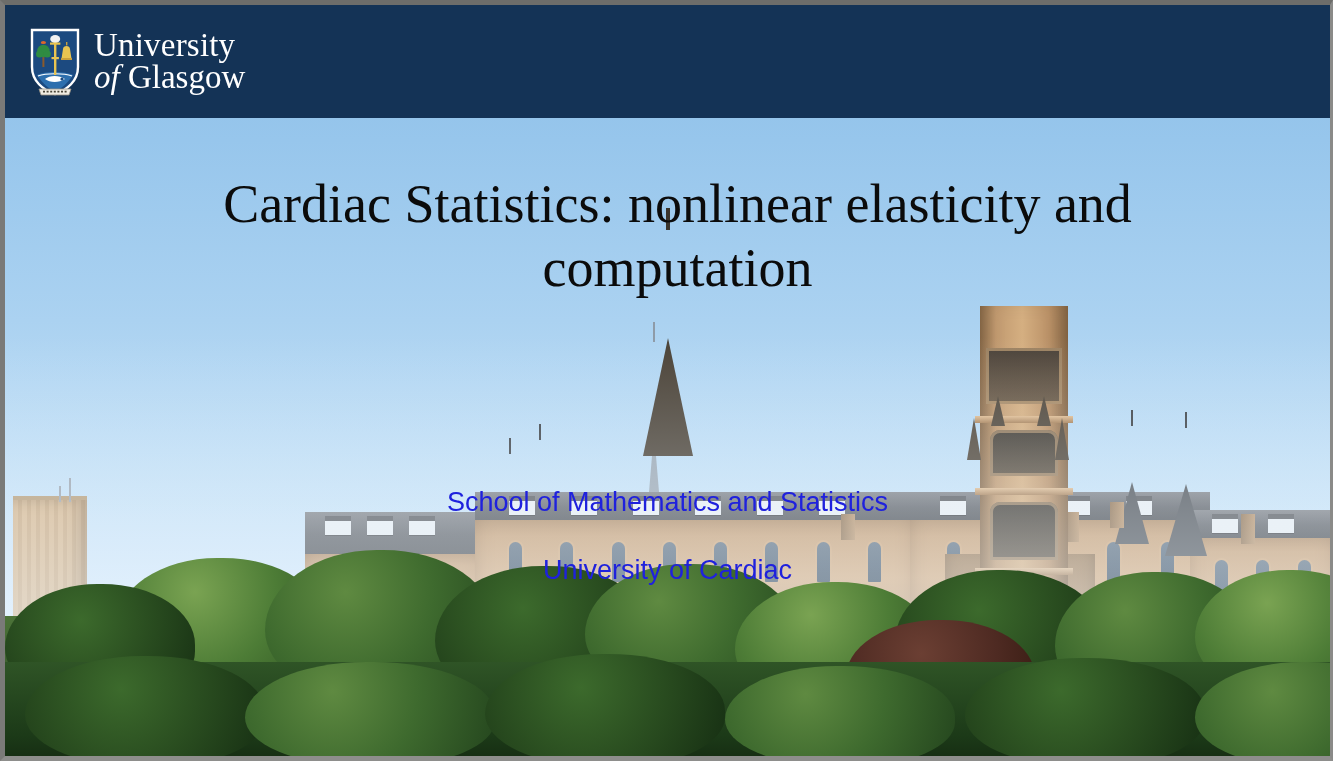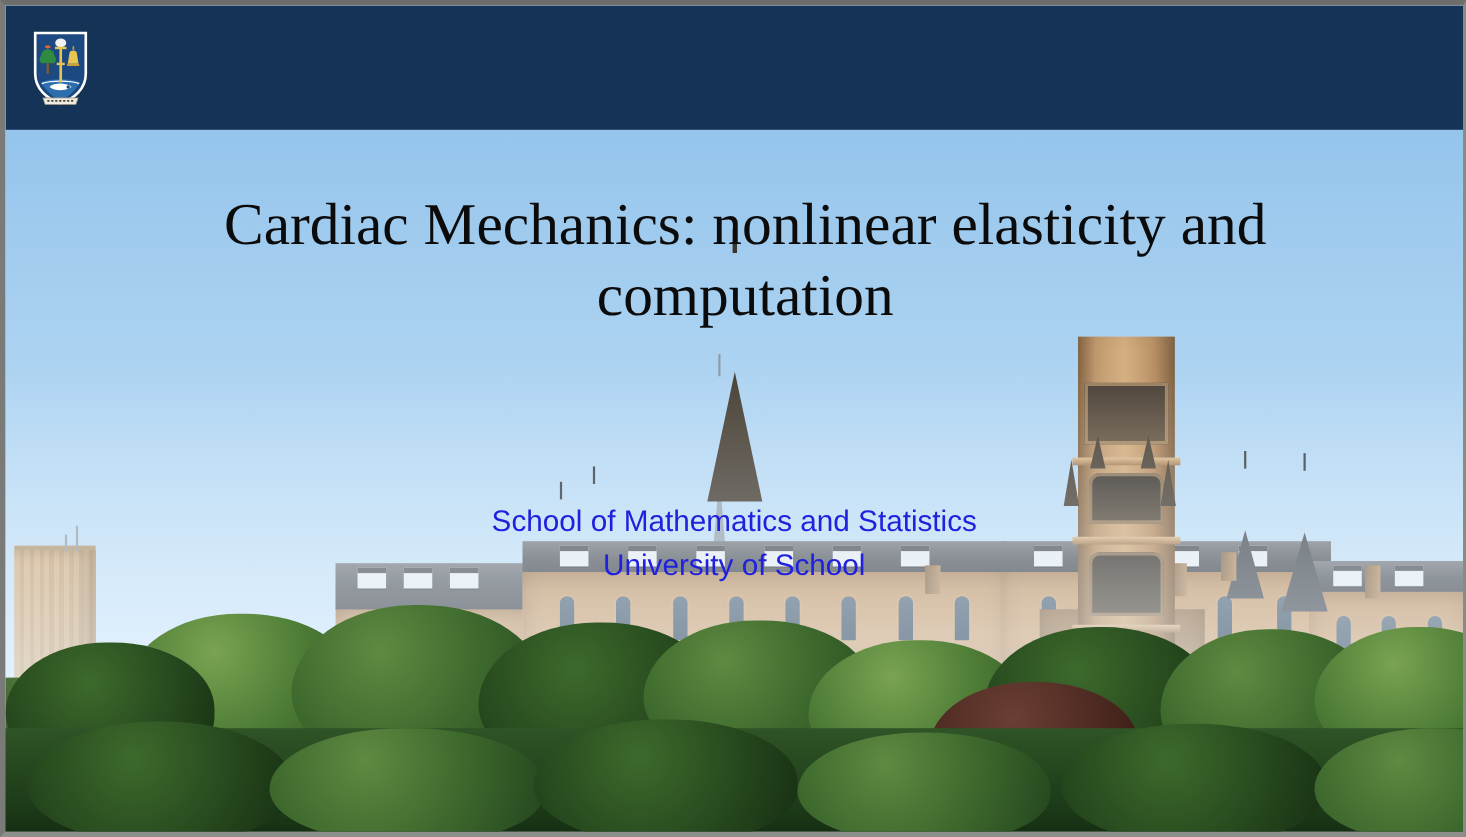--- a/index.html
+++ b/index.html
@@ -306,21 +306,21 @@
     color: #1f21dd;
   }
   .affil {
     position: absolute;
     left: 0; right: 0; top: 450px;
     text-align: center;
     font-size: 27px;
     line-height: 1.48;
     color: #1f21dd;
   }
-  .affil div { display: block; }
+  .affil div { display: block; margin-top: 28px; }
 </style>
 </head>
 <body>
 
 <div id="slide">
 
   <div class="photo">
     <div class="sky"></div>
 
     <div class="bldg-left">
@@ -478,24 +478,28 @@
 
         <ellipse cx="14.4" cy="15.6" rx="2.6" ry="1.5" fill="#e0662a"></ellipse>
 
         <path d="M34 22 C34 18 41 18 41 22 L42.4 31 H32.6 Z" fill="#e8c451"></path>
         <rect x="32" y="31" width="11" height="2" fill="#c9a03c"></rect>
         <rect x="37" y="15" width="1.4" height="3.4" fill="#c9a03c"></rect>
 
         <path d="M10 62 H42 L40 68 H12 Z" fill="#f0ece2" stroke="#9b9383" stroke-width="0.8"></path>
         <path d="M14 64.6 H38" stroke="#4a4638" stroke-width="1.6" stroke-dasharray="2 1.6"></path>
       </svg>
+      <div class="wordmark">
+        <span class="l1">University</span>
+        <span class="l2"><span class="it">of</span> <span>Glasgow</span></span>
+      </div>
     </div>
   </div>
 
-  <div class="title">Cardiac Mechanics: nonlinear elasticity and computation</div>
+  <div class="title">Cardiac Statistics: nonlinear elasticity and computation</div>
 
 
   <div class="affil">
     <div>School of Mathematics and Statistics</div>
-    <div>University of School</div>
+    <div>University of Cardiac</div>
   </div>
 
 </div>
 
 </body></html>

